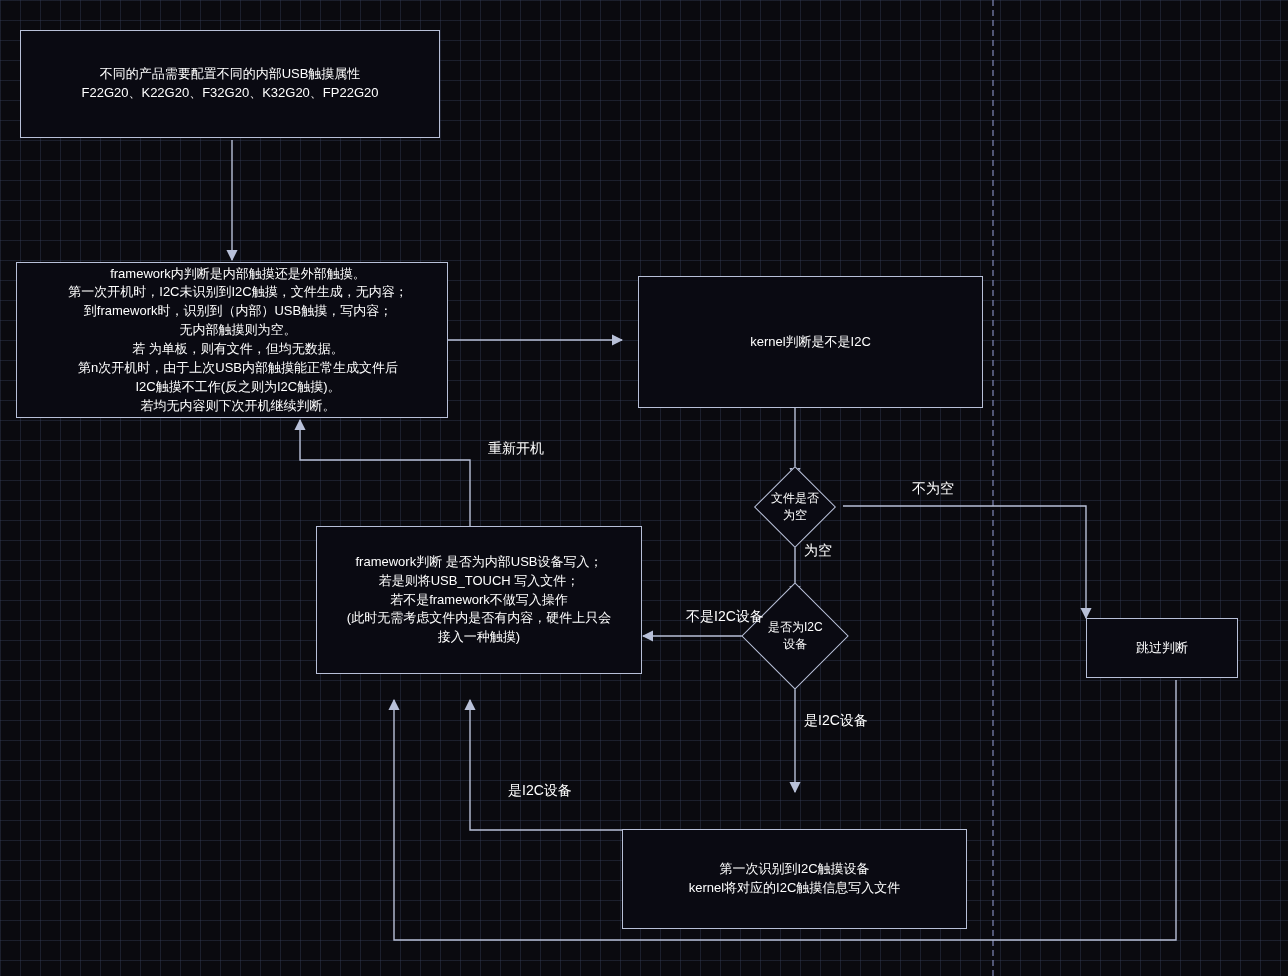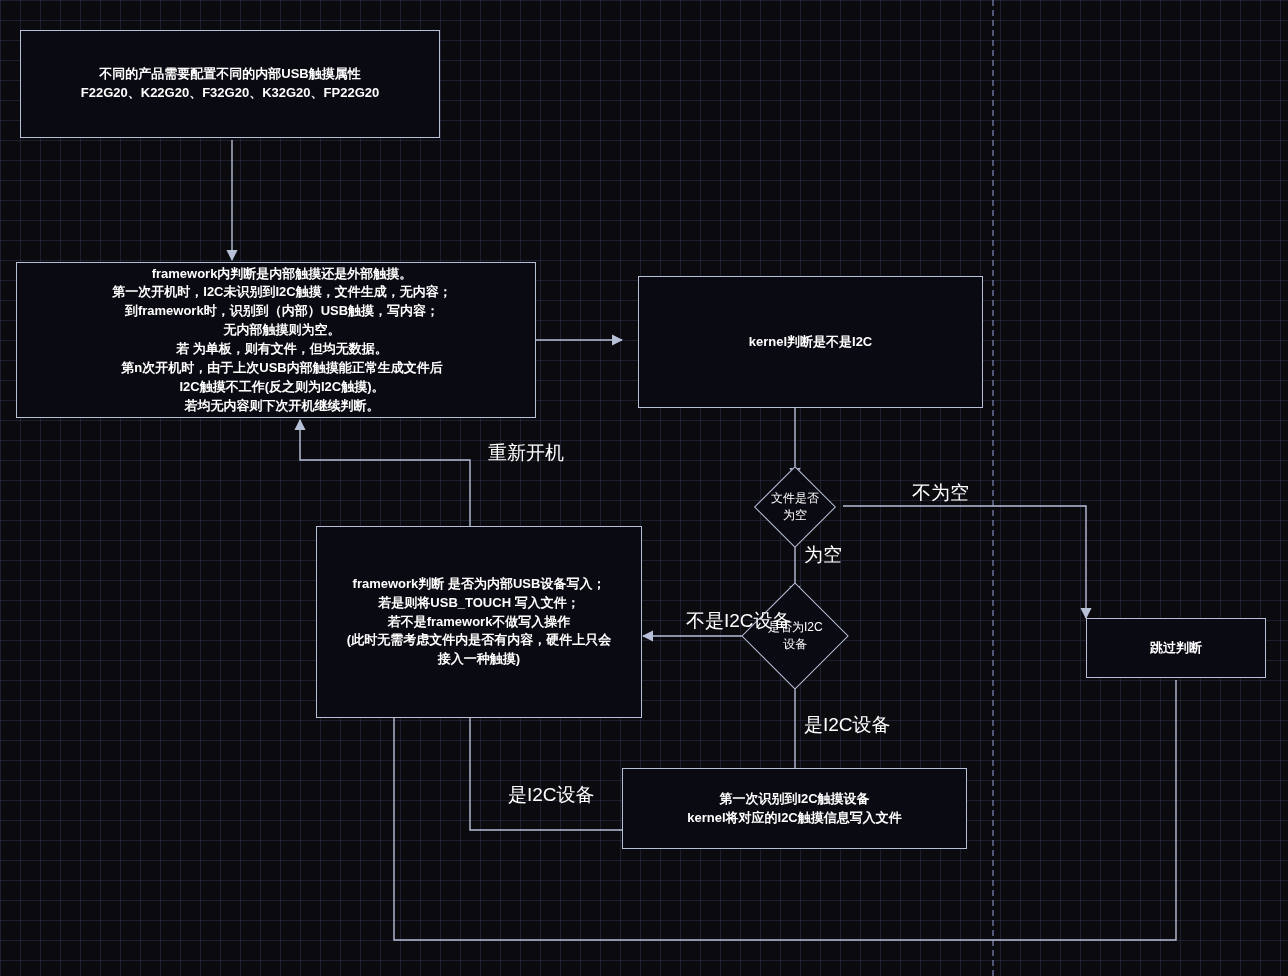--- a/index.html
+++ b/index.html
@@ -31,40 +31,39 @@
     border: 1px solid #b8c0d8;
     color: #ffffff;
     font-size: 13px;
     line-height: 1.45;
     text-align: center;
     display: flex;
     align-items: center;
     justify-content: center;
     padding: 10px 14px;
     white-space: pre-line;
-    font-weight: bold;
   }
   .diamond {
     position: absolute;
     background: #0a0a12;
     border: 1px solid #b8c0d8;
     color: #ffffff;
     font-size: 12px;
     text-align: center;
     display: flex;
     align-items: center;
     justify-content: center;
     transform: rotate(45deg);
     white-space: pre-line;
   }
   .diamond > span { transform: rotate(-45deg); }
   .edge-label {
     position: absolute;
     color: #ffffff;
-    font-size: 19px;
+    font-size: 14px;
     text-align: center;
     white-space: nowrap;
   }
   svg.edges {
     position: absolute; inset: 0;
     width: 1288px; height: 976px;
     pointer-events: none;
   }
   .arrow { stroke: #b8c0d8; stroke-width: 1.4; fill: none; }
 </style>
@@ -100,49 +99,49 @@
   <path class="arrow" d="M 1176 680 L 1176 940 L 394 940 L 394 700" marker-end="url(#ah)"></path>
 
   <path class="arrow" d="M 470 526 L 470 460 L 300 460 L 300 420" marker-end="url(#ah)"></path>
 </svg>
 
 <div class="node" style="left:20px; top:30px; width:420px; height:108px;">
   <span>不同的产品需要配置不同的内部USB触摸属性
 F22G20、K22G20、F32G20、K32G20、FP22G20</span>
 </div>
 
-<div class="node" style="left:16px; top:262px; width:520px; height:156px;padding-left:26px;">
+<div class="node" style="left:16px; top:262px; width:432px; height:156px;padding-left:26px;">
   <span>framework内判断是内部触摸还是外部触摸。
 第一次开机时，I2C未识别到I2C触摸，文件生成，无内容；
 到framework时，识别到（内部）USB触摸，写内容；
 无内部触摸则为空。
 若 为单板，则有文件，但均无数据。
 第n次开机时，由于上次USB内部触摸能正常生成文件后
 I2C触摸不工作(反之则为I2C触摸)。
 若均无内容则下次开机继续判断。</span>
 </div>
 
 <div class="node" style="left:622px; top:276px; width:345px; height:132px;margin-left:16px;">
   <span>kernel判断是不是I2C</span>
 </div>
 
-<div class="node" style="left:316px; top:526px; width:326px; height:192px;">
+<div class="node" style="left:316px; top:526px; width:326px; height:148px;">
   <span>framework判断 是否为内部USB设备写入；
 若是则将USB_TOUCH 写入文件；
 若不是framework不做写入操作
 (此时无需考虑文件内是否有内容，硬件上只会
 接入一种触摸)</span>
 </div>
 
-<div class="node" style="left:622px; top:768px; width:345px; height:81px;">
+<div class="node" style="left:622px; top:829px; width:345px; height:100px;">
   <span>第一次识别到I2C触摸设备
 kernel将对应的I2C触摸信息写入文件</span>
 </div>
 
-<div class="node" style="left:1086px; top:618px; width:180px; height:60px;">
+<div class="node" style="left:1086px; top:618px; width:152px; height:60px;">
   <span>跳过判断</span>
 </div>
 
 <div class="diamond" style="left:766px; top:478px; width:58px; height:58px;">
   <span>文件是否为空</span>
 </div>
 
 <div class="diamond" style="left:757px; top:598px; width:76px; height:76px;">
   <span>是否为I2C
 设备</span>

